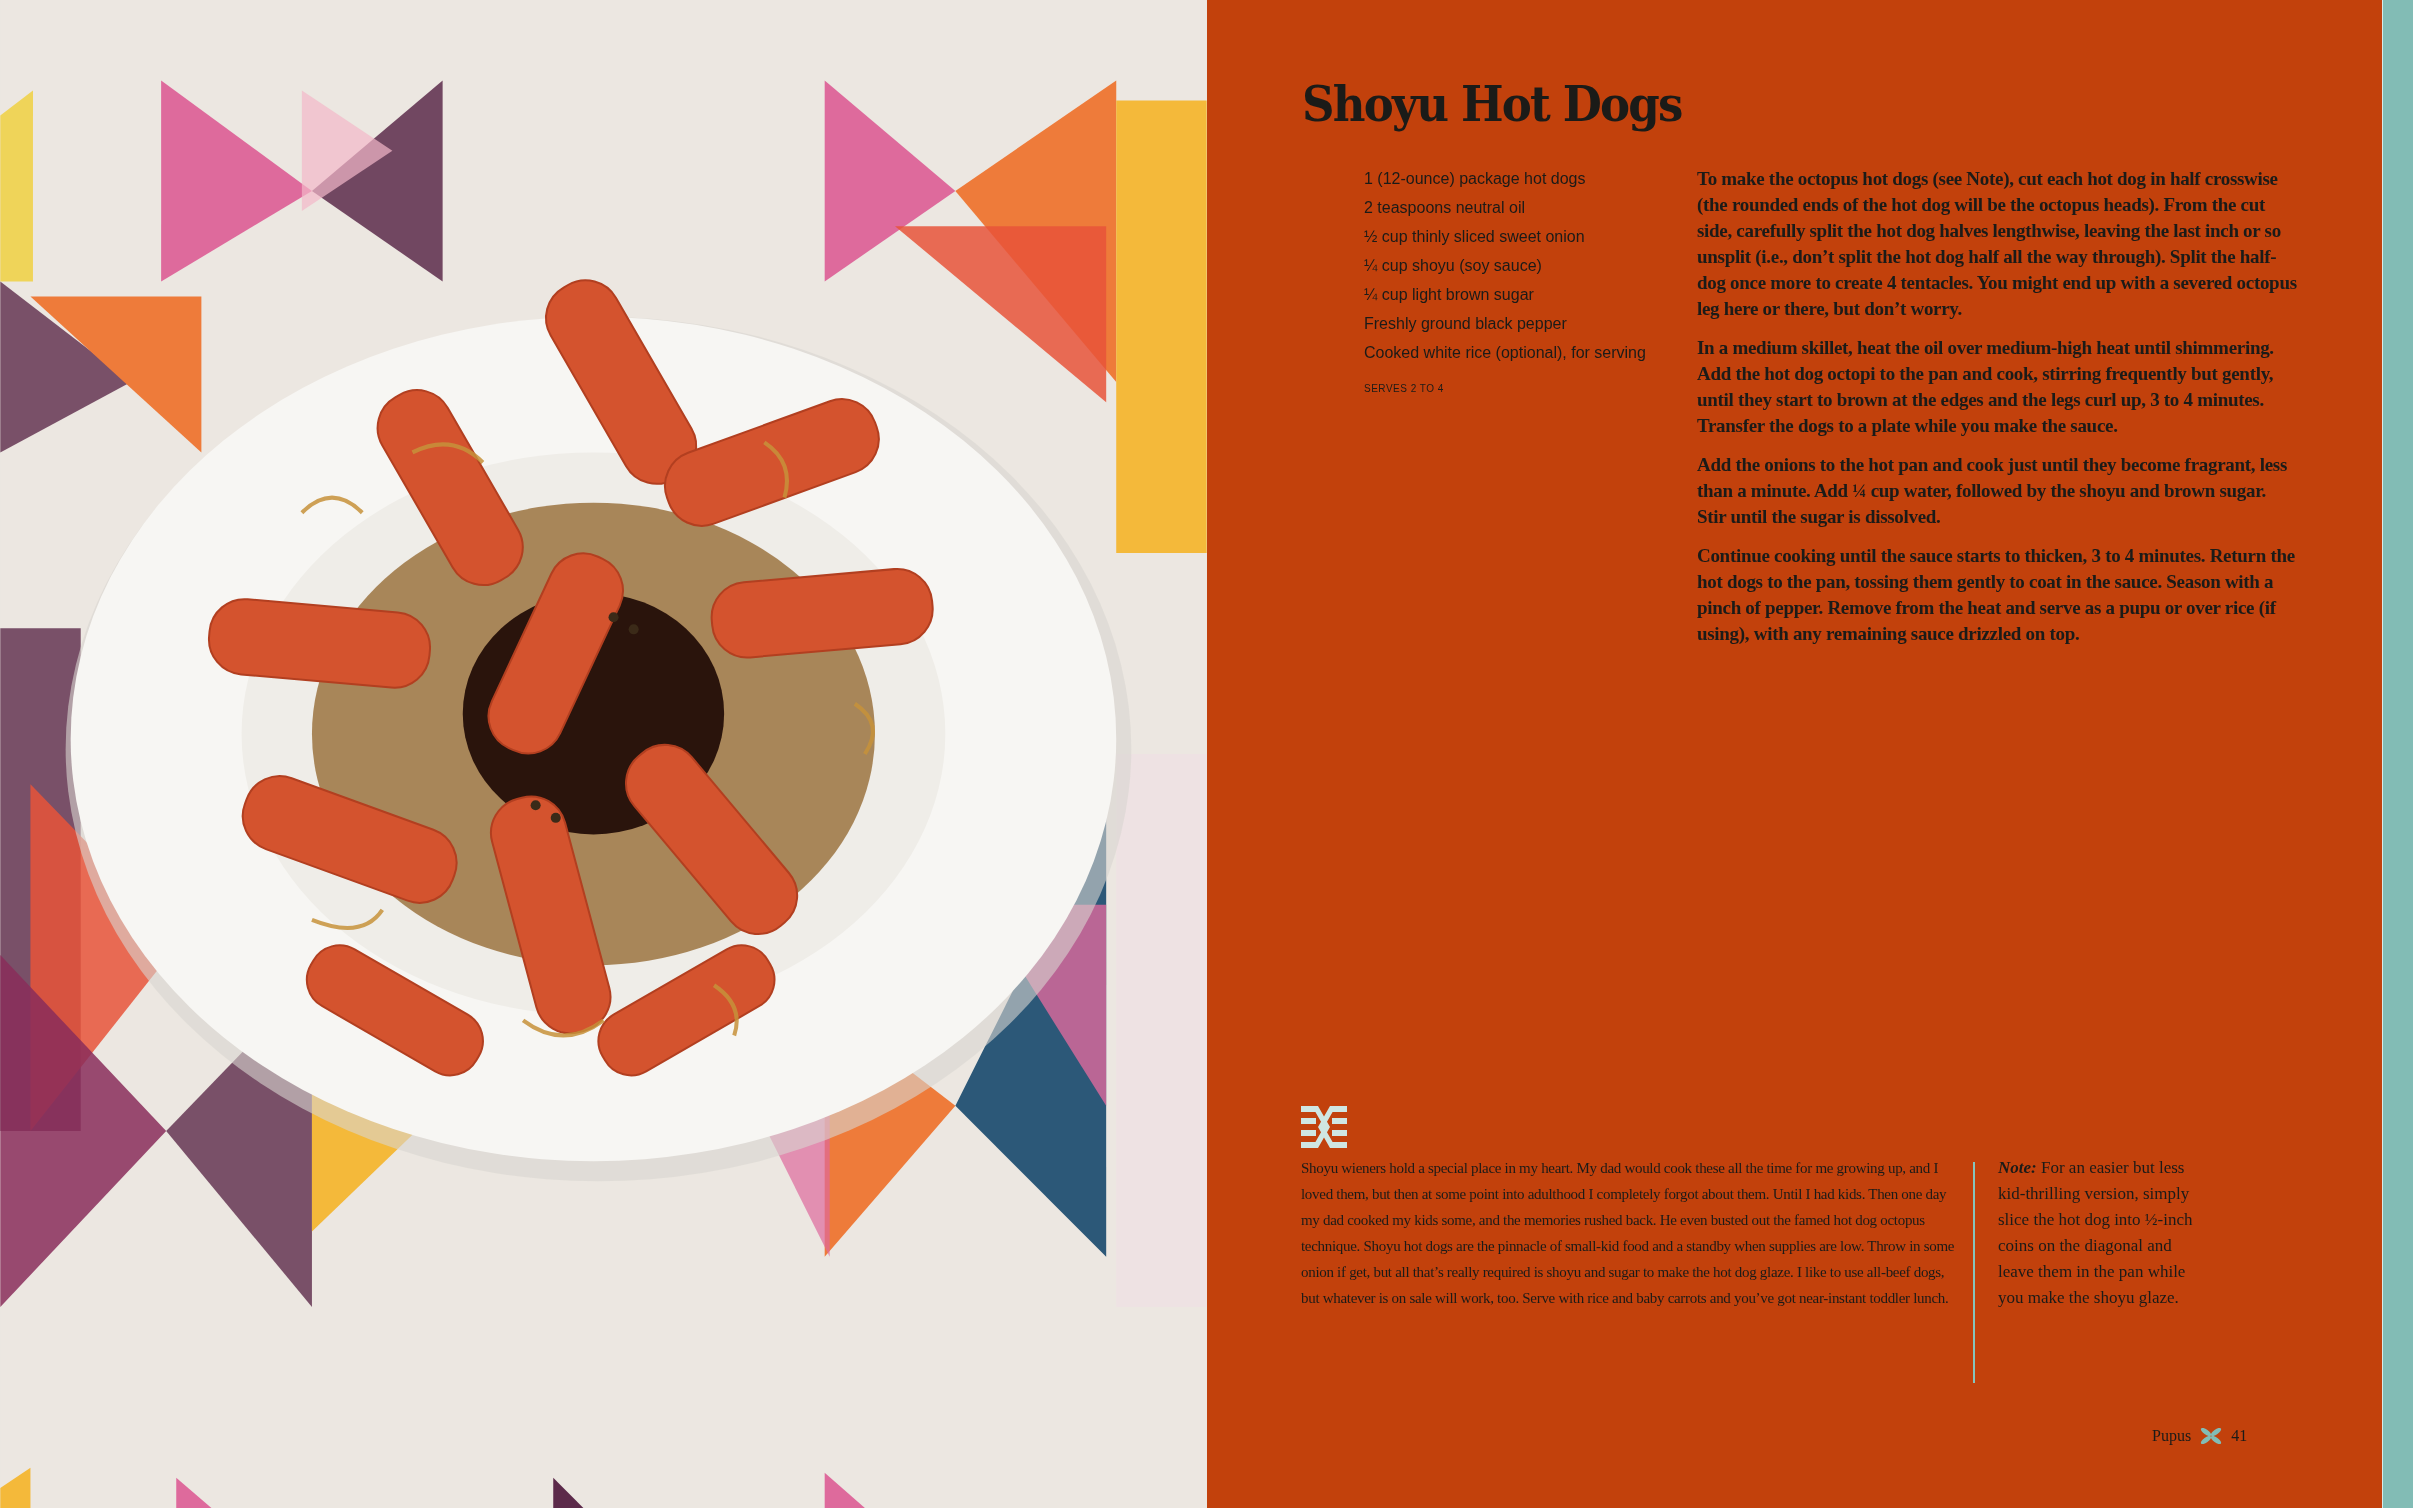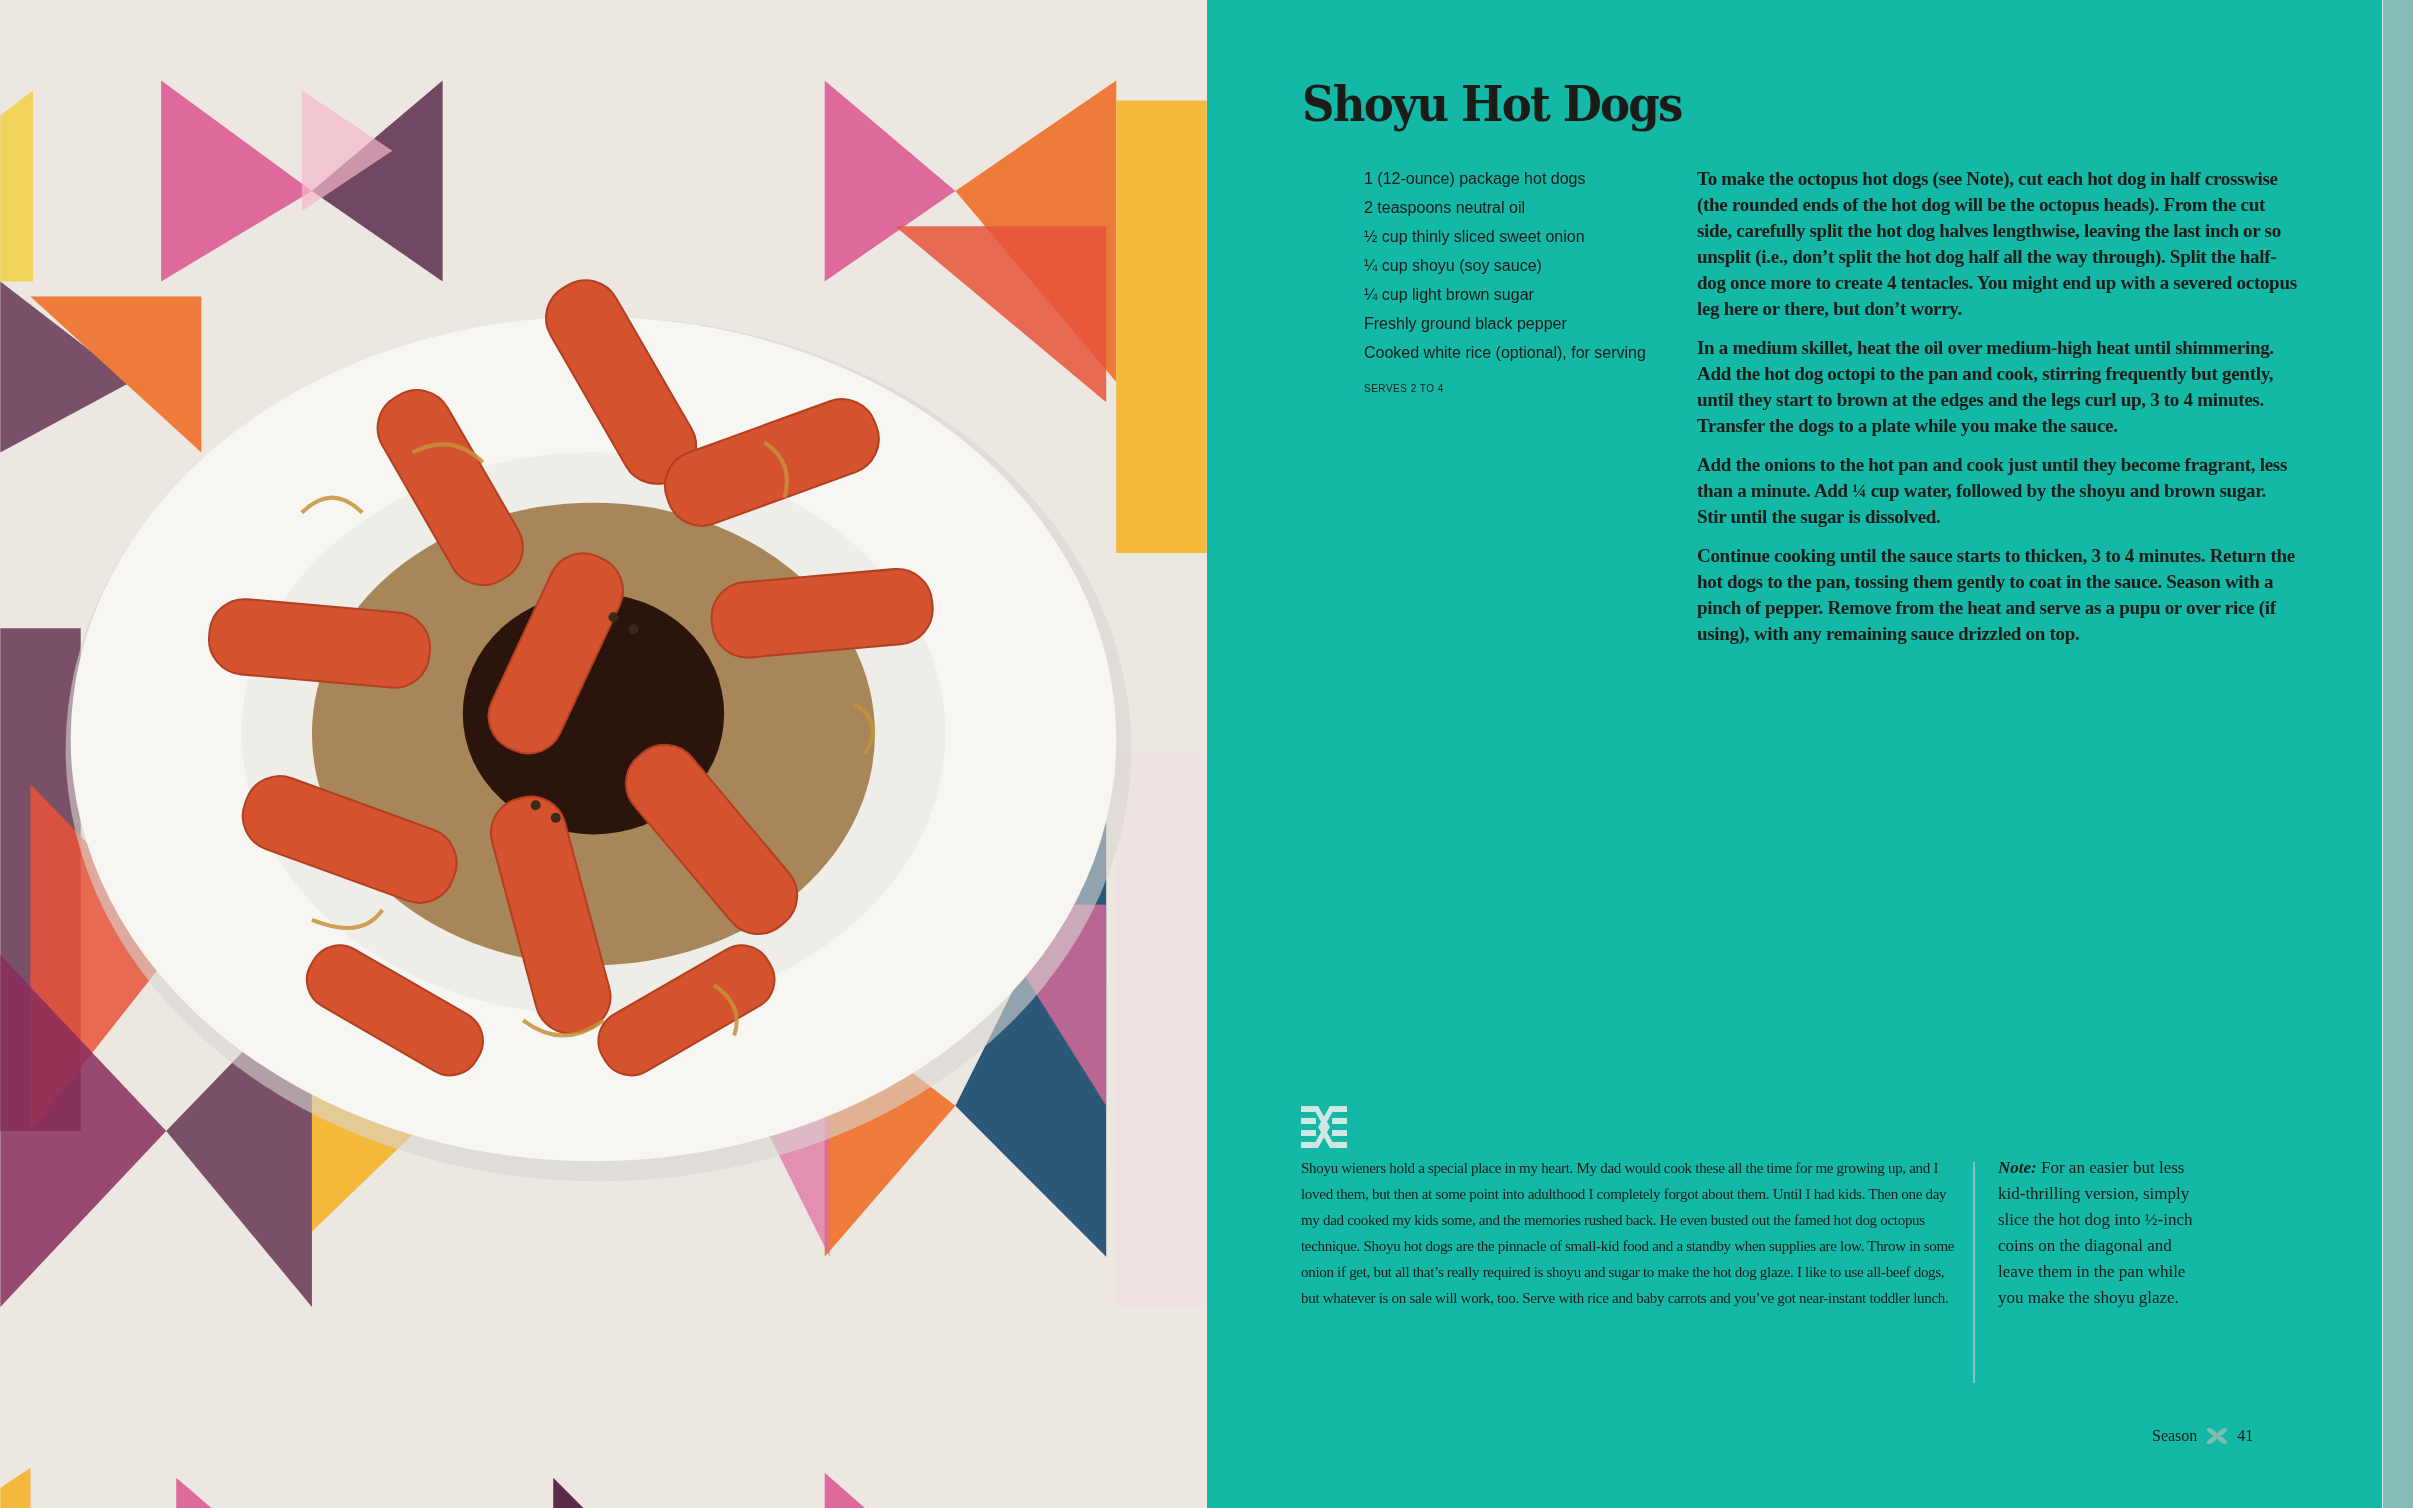--- a/index.html
+++ b/index.html
@@ -1,19 +1,19 @@
 <!DOCTYPE html>
 <html style="font-size:8px"><head>
 <meta charset="utf-8">
 <style>
   html, body { margin:0; padding:0; }
   body { width:2413px; height:1508px; position:relative; overflow:hidden; background:#fff; font-family:"Liberation Serif", serif; color:#1b1b18; }
   .photo { position:absolute; left:0; top:0; width:1207px; height:1508px; background:#ece7e1; overflow:hidden; }
   .photo svg { position:absolute; left:0; top:0; }
-  .page { position:absolute; left:1207px; top:0; width:1207px; height:1508px; background:#14b8a6; }
+  .page { position:absolute; left:1207px; top:0; width:1207px; height:1508px; background:#c2410c; }
   .teal-edge { position:absolute; right:0; top:0; width:31px; height:1508px; background:#82bcb5; border-left:1.5px solid #d7ebe8; }
   .title { position:absolute; left:95px; top:75px; font-family:"DejaVu Serif", serif; font-weight:bold; font-size:49px; letter-spacing:-2px; transform:scaleX(0.92); transform-origin:left top; color:#1b1b18; }
   .ingredients { position:absolute; left:157px; top:169px; width:282px; font-family:"Liberation Sans", sans-serif; font-size:16px; line-height:19px; }
   .ingredients .item { margin-bottom:10px; }
   .serves { font-family:"Liberation Sans", sans-serif; font-size:10px; letter-spacing:0.5px; margin-top:17px; }
   .method { position:absolute; left:478px; top:166px; width:613px; font-size:19px; line-height:26px; letter-spacing:-0.3px; }
   .method p { margin:0 0 13px 12px;font-weight:bold; }
   .ornament { position:absolute; left:94px; top:1106px; width:46px; height:42px; }
   .headnote { position:absolute; left:94px; top:1155px; width:654px; font-size:15px; line-height:26px; letter-spacing:-0.3px; }
   .note-rule { position:absolute; left:766px; top:1162px; width:2px; height:221px; background:#86c4bd; }
@@ -132,21 +132,21 @@
   </svg>
 
   <p class="headnote" style="margin:0;">Shoyu wieners hold a special place in my heart. My dad would cook these all the time for me growing up, and I loved them, but then at some point into adulthood I completely forgot about them. Until I had kids. Then one day my dad cooked my kids some, and the memories rushed back. He even busted out the famed hot dog octopus technique. Shoyu hot dogs are the pinnacle of small-kid food and a standby when supplies are low. Throw in some onion if get, but all that’s really required is shoyu and sugar to make the hot dog glaze. I like to use all-beef dogs, but whatever is on sale will work, too. Serve with rice and baby carrots and you’ve got near-instant toddler lunch.</p>
 
   <div class="note-rule"></div>
   <p class="note" style="margin:0;">
     <b>Note:</b><span> For an easier but less kid-thrilling version, simply slice the hot dog into ½-inch coins on the diagonal and leave them in the pan while you make the shoyu glaze.</span>
   </p>
 
   <div class="footer">
-    <span>Season</span>
+    <span>Pupus</span>
     <svg width="22" height="16" viewBox="0 0 44 32">
       <g fill="#82bcb5">
         <ellipse cx="12" cy="8" rx="12" ry="5" transform="rotate(35 12 8)"></ellipse>
         <ellipse cx="32" cy="8" rx="12" ry="5" transform="rotate(-35 32 8)"></ellipse>
         <ellipse cx="12" cy="24" rx="12" ry="5" transform="rotate(-35 12 24)"></ellipse>
         <ellipse cx="32" cy="24" rx="12" ry="5" transform="rotate(35 32 24)"></ellipse>
       </g>
     </svg>
     <span>41</span>
   </div>

